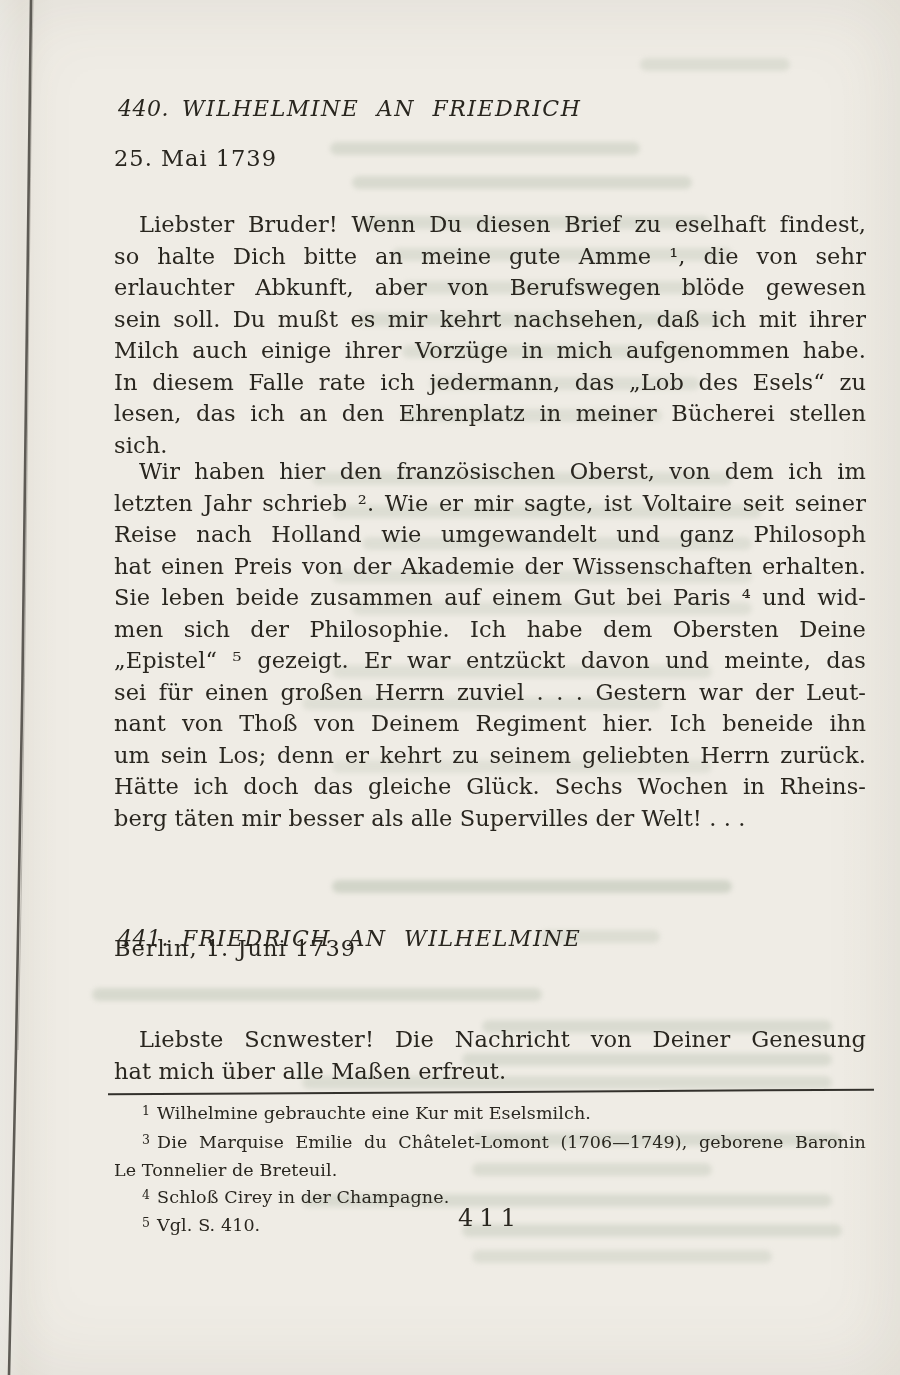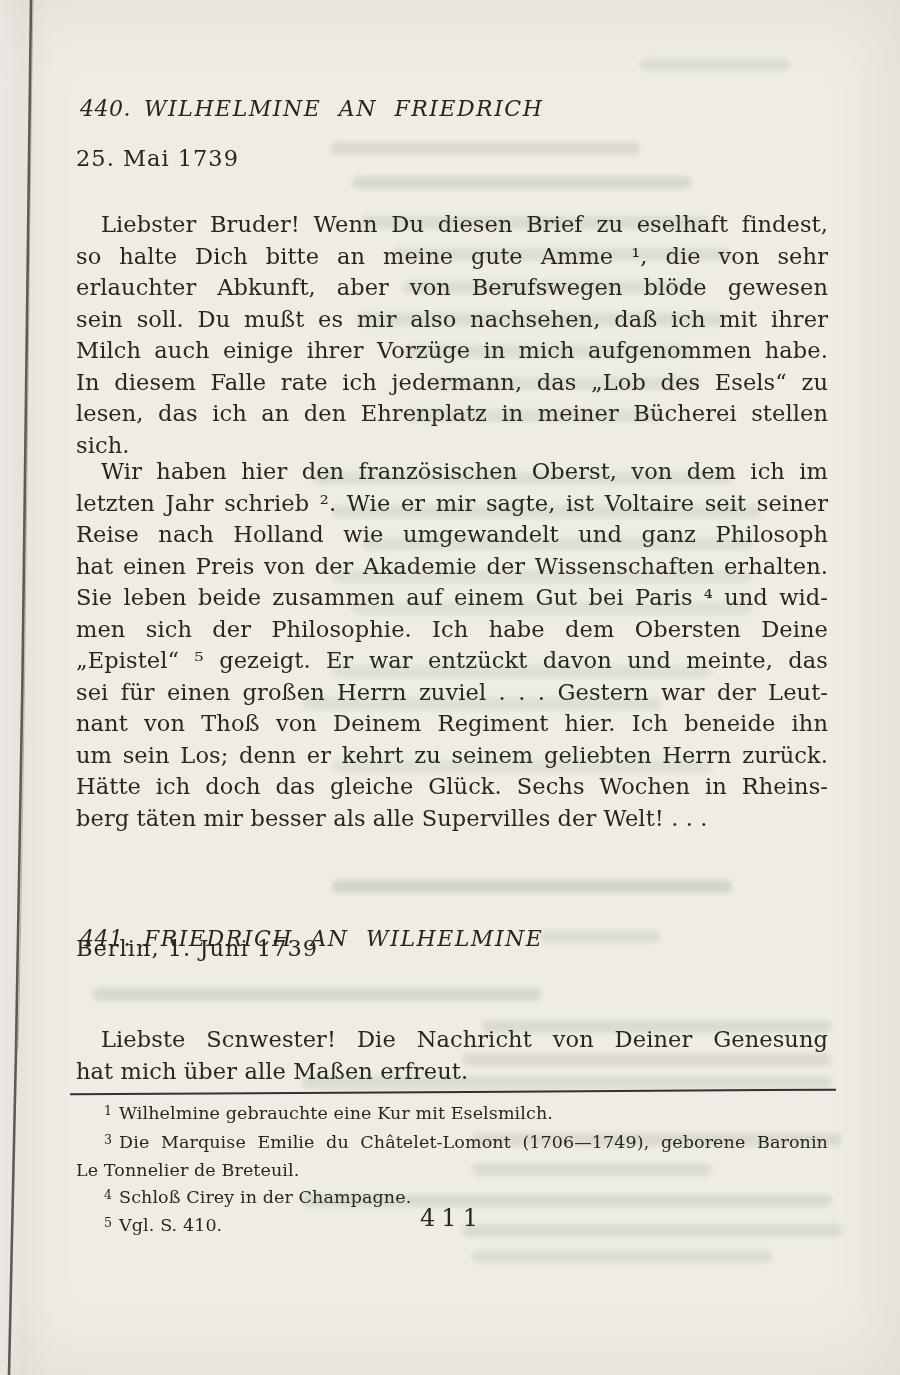--- a/index.html
+++ b/index.html
@@ -8,21 +8,21 @@
     width:900px;height:1375px;
     background:linear-gradient(90deg,#f2f0ea 0px,#ebe8e0 22px,#efece5 55px,#efece5 840px,#edeae2 900px);
     box-shadow:inset 0 0 80px rgba(95,90,75,.10);
     font-family:"DejaVu Serif","Liberation Serif",serif;
     color:#29261f;
     overflow:hidden;
   }
   .binding-svg{position:absolute;left:0;top:0;z-index:2;pointer-events:none;}
   .ghosts{position:absolute;inset:0;z-index:0;}
   .ghost-line{position:absolute;height:13px;border-radius:7px;background:#aeb8a6;filter:blur(2.6px);}
-  .content{position:absolute;inset:0;z-index:1;}
+  .content{position:absolute;inset:0;z-index:1;margin-left:38px;}
 
   .letter-heading{
     position:absolute;left:80px;width:752px;
     font-style:italic;font-size:22px;letter-spacing:1.5px;white-space:nowrap;
   }
   .letter-heading .num{margin-right:13px;letter-spacing:.5px;}
   .letter-heading .title{word-spacing:9px;}
 
   .dateline{
     position:absolute;left:76px;width:752px;box-sizing:border-box;
@@ -102,21 +102,21 @@
 
     <div class="letter-heading" style="top:96px">
       <span class="num">440.</span><span class="title">WILHELMINE AN FRIEDRICH</span>
     </div>
     <div class="dateline" style="top:145px">25. Mai 1739</div>
 
     <div class="para" style="top:209px">
         <div class="line first">Liebster Bruder! Wenn Du diesen Brief zu eselhaft findest,</div>
         <div class="line">so halte Dich bitte an meine gute Amme ¹, die von sehr</div>
         <div class="line">erlauchter Abkunft, aber von Berufswegen blöde gewesen</div>
-        <div class="line">sein soll. Du mußt es mir also nachsehen, daß ich mit ihrer</div>
+        <div class="line">sein soll. Du mußt es mir kehrt nachsehen, daß ich mit ihrer</div>
         <div class="line">Milch auch einige ihrer Vorzüge in mich aufgenommen habe.</div>
         <div class="line">In diesem Falle rate ich jedermann, das „Lob des Esels“ zu</div>
         <div class="line">lesen, das ich an den Ehrenplatz in meiner Bücherei stellen</div>
         <div class="line last">sich.</div>
       </div>
 
     <div class="para" style="top:456px">
         <div class="line first">Wir haben hier den französischen Oberst, von dem ich im</div>
         <div class="line">letzten Jahr schrieb ². Wie er mir sagte, ist Voltaire seit seiner</div>
         <div class="line">Reise nach Holland wie umgewandelt und ganz Philosoph</div>

